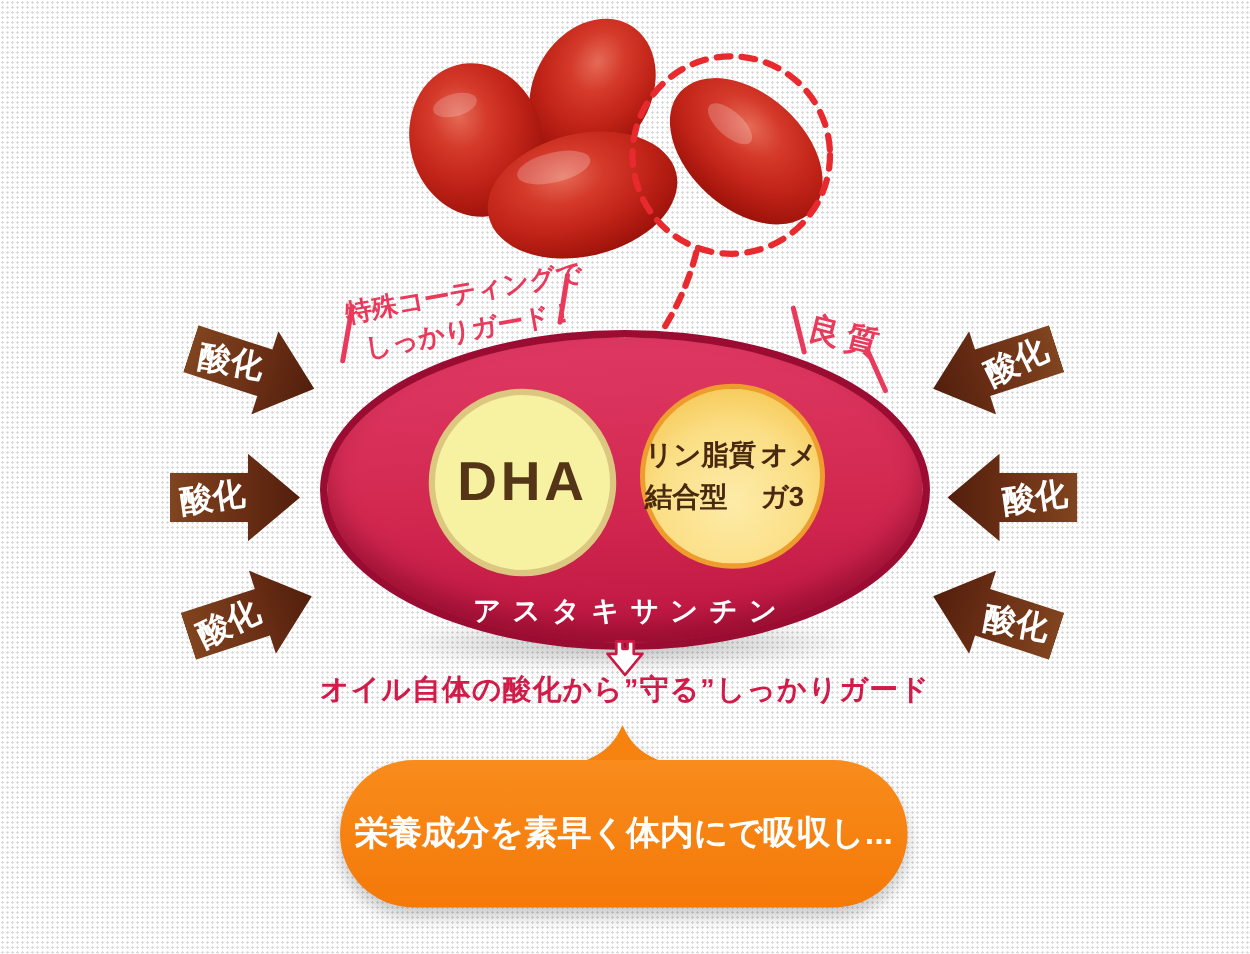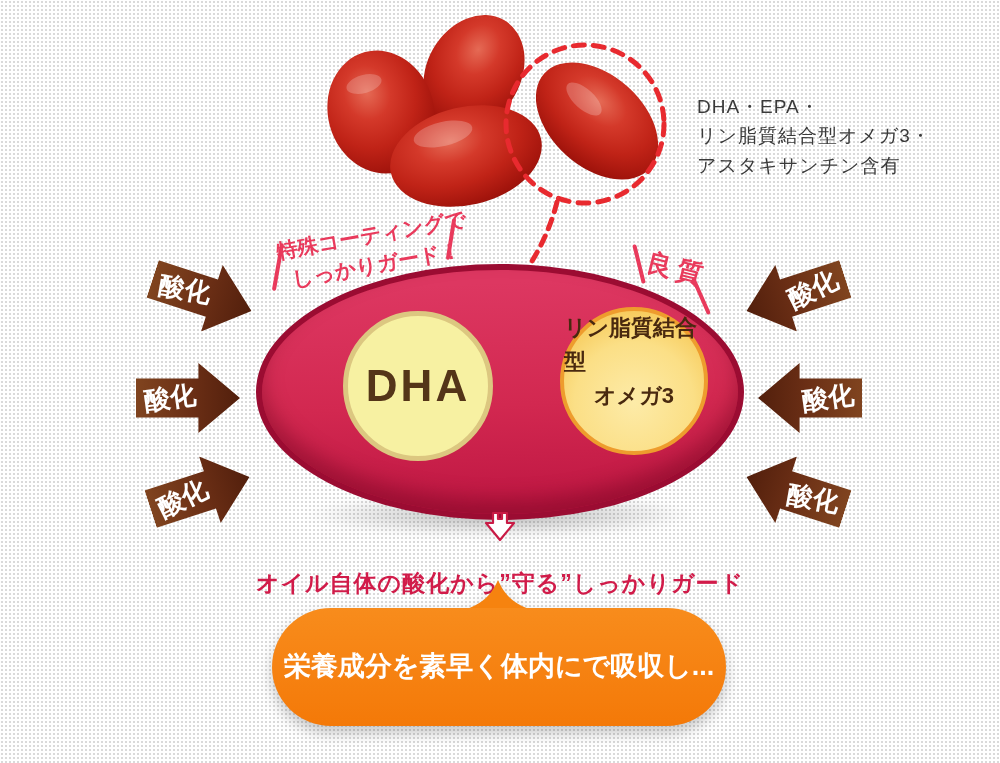--- a/index.html
+++ b/index.html
@@ -58,30 +58,30 @@
     background:linear-gradient(178deg,#dd3761 8%, #d22850 55%, #bf1743 94%);
     box-shadow:inset 0 -14px 20px rgba(100,0,25,.4); z-index:2; }
 
   .circle1 { left:343px; top:311px; width:150px; height:150px; border-radius:50%;
     background:#f7f1a2; border:5px solid #dcc780; z-index:3;
     display:flex; flex-direction:row; align-items:center; justify-content:center;
     color:#543518; font-size:44px; font-weight:600; letter-spacing:3px; line-height:1.12; }
   .circle2 { left:512px; top:307px; width:148px; height:148px; border-radius:50%;
     border:4px solid #ee9c2d; z-index:3;
     background:radial-gradient(circle at 50% 65%, #fdeba8 0%, #fbdf86 52%, #f7cd60 78%, #f2ac3c 100%);
-    display:flex; flex-direction:column; align-items:center; 
-    color:#49290f; font-size:22px; font-weight:bold; line-height:1.55;margin-left:48px; }
+    display:flex; flex-direction:row; align-items:center; justify-content:center;
+    color:#49290f; font-size:22px; font-weight:bold; line-height:1.55; }
 
   .astaxanthin-band { left:50%; top:474px; transform:translateX(-50%);
     color:#fff; font-size:22px; font-weight:600; letter-spacing:9px; padding-left:9px;
     z-index:3; white-space:nowrap; }
 
   .down-arrow { left:482px; top:511px; z-index:2; }
 
-  .guard-caption { left:0; top:568px; width:1000px; text-align:center;
+  .guard-caption { left:0; top:536px; width:1000px; text-align:center;
     color:#d11b49; font-size:23px; font-weight:bold; letter-spacing:1px; z-index:2; }
 
   
   .bubble { left:268px; top:576px; width:462px; height:152px; z-index:2;
     filter:drop-shadow(0 7px 7px rgba(0,0,0,.22)); }
   .bubble-body { position:absolute; left:4px; top:32px; width:454px; height:118px;
     border-radius:59px; background:linear-gradient(180deg,#f88c1c,#f47908);
     display:flex; flex-direction:column; align-items:center; justify-content:center;
     color:#fff; font-size:27px; font-weight:bold; line-height:1.55; }
   .bubble-tail { position:absolute; left:0; top:0; }
@@ -105,25 +105,20 @@
     <ellipse cx="381" cy="112" rx="53" ry="62" fill="url(#cap)" transform="rotate(-15 381 112)"></ellipse>
     <ellipse cx="597" cy="121" rx="71" ry="46" fill="url(#cap)" transform="rotate(42 597 121)"></ellipse>
     <ellipse cx="466" cy="156" rx="77" ry="49" fill="url(#cap)" transform="rotate(-13 466 156)"></ellipse>
     <ellipse cx="443" cy="134" rx="30" ry="12" fill="#ffffff" opacity="0.22" transform="rotate(-13 443 134)"></ellipse>
     <ellipse cx="584" cy="99" rx="22" ry="10" fill="#ffffff" opacity="0.22" transform="rotate(42 584 99)"></ellipse>
     <ellipse cx="364" cy="84" rx="18" ry="9" fill="#ffffff" opacity="0.2" transform="rotate(-15 364 84)"></ellipse>
     <circle cx="585" cy="124" r="79" fill="none" stroke="#e82a2f" stroke-width="5" stroke-dasharray="11 9" stroke-linecap="round"></circle>
     <path d="M557,202 C551,226 541,247 529,266" fill="none" stroke="#e82a2f" stroke-width="5" stroke-dasharray="10 8" stroke-linecap="round"></path>
   </svg>
 
-  <div class="abs ingredients-note">
-    <span>DHA・EPA・</span>
-    <span>リン脂質結合型オメガ3・</span>
-    <span>アスタキサンチン含有</span>
-  </div>
 
   <div class="abs emph-bar" style="left:276px;top:243px;height:48px;transform:rotate(10deg);"></div>
   <div class="abs coating-note">
     <span>特殊コーティングで</span>
     <span>しっかりガード！</span>
   </div>
   <div class="abs emph-bar" style="left:449px;top:218px;height:42px;transform:rotate(9deg);"></div>
 
   <div class="abs emph-bar" style="left:637px;top:244px;height:40px;transform:rotate(-14deg);"></div>
   <div class="abs quality-note">良質</div>
@@ -159,20 +154,21 @@
   <div class="abs core-ellipse"></div>
 
   <div class="abs circle1">
     <span>DHA</span>
   </div>
   <div class="abs circle2">
     <span>リン脂質結合型</span>
     <span>オメガ3</span>
   </div>
 
+  <div class="abs astaxanthin-band">アスタキサンチン</div>
 
   <svg class="abs down-arrow" width="36" height="32" viewBox="-18 -16 36 32">
     <path d="M-7,-14 L-7,-4 L-14,-4 L0,13 L14,-4 L7,-4 L7,-14 Z M-2,-14 L2,-14 L2,-8 L-2,-8 Z" fill="#ffffff" fill-rule="evenodd" stroke="#c91a45" stroke-width="2.2" stroke-linejoin="round"></path>
   </svg>
 
   <div class="abs guard-caption">オイル自体の酸化から”守る”しっかりガード</div>
 
   <div class="abs bubble">
     <svg class="bubble-tail" width="462" height="42" viewBox="0 0 462 42">
       <path d="M177,40 C212,31 222,22 230,4 C238,22 248,31 283,40 L283,42 L177,42 Z" fill="#f6830f"></path>

